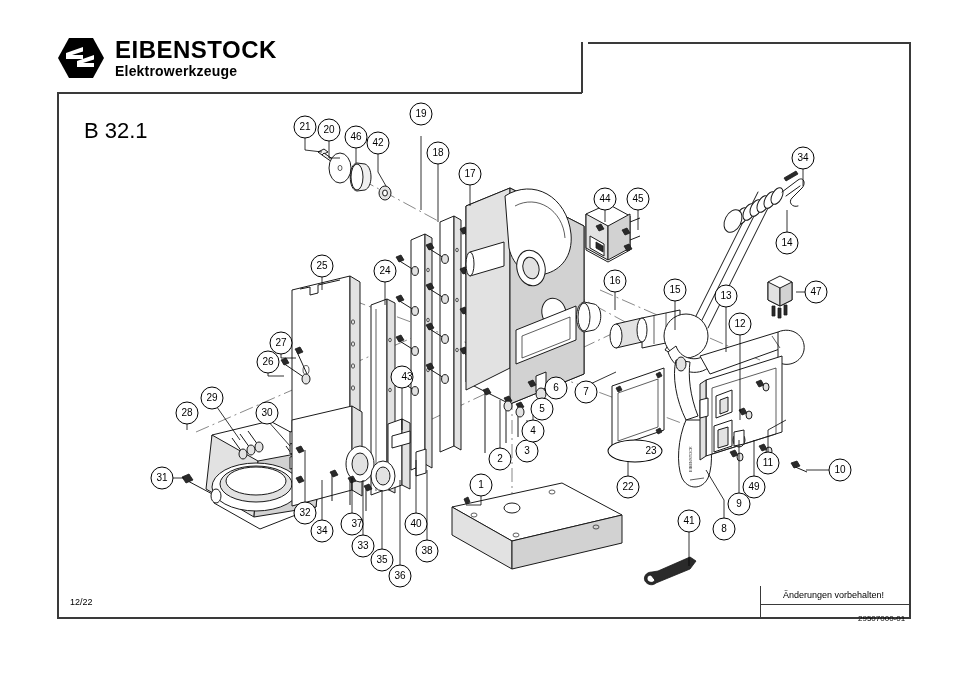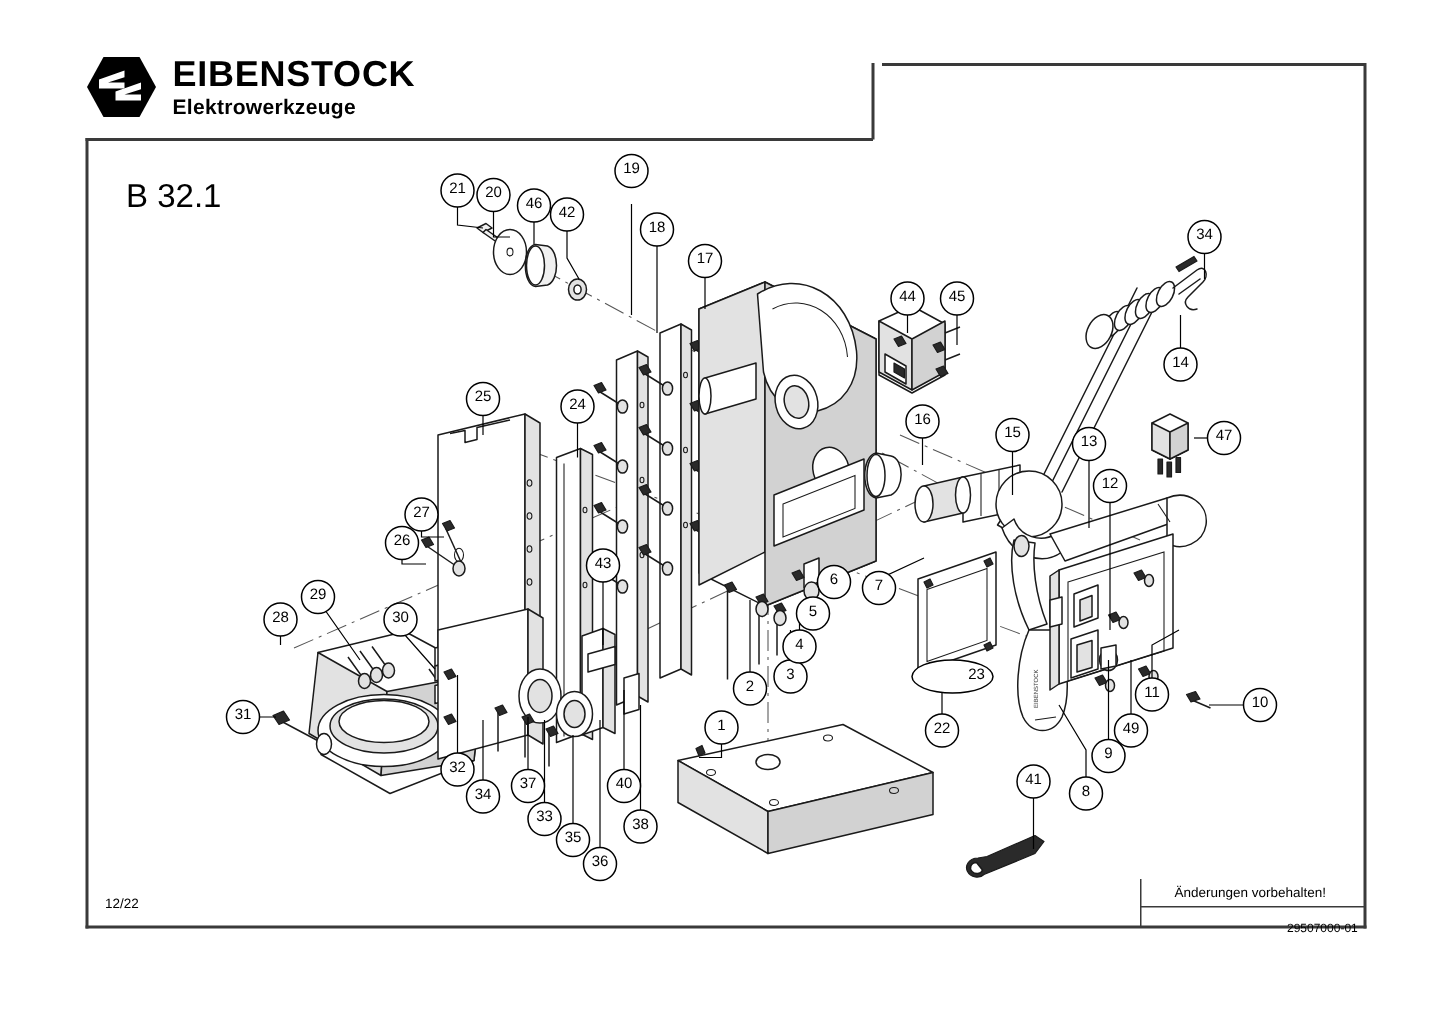--- a/index.html
+++ b/index.html
@@ -508,27 +508,27 @@
       <div class="balloon" style="left: 281px; top: 343px;">27</div>
       <div class="balloon" style="left: 187px; top: 413px;">28</div>
       <div class="balloon" style="left: 212px; top: 398px;">29</div>
       <div class="balloon" style="left: 267px; top: 413px;">30</div>
       <div class="balloon" style="left: 162px; top: 478px;">31</div>
       <div class="balloon" style="left: 305px; top: 513px;">32</div>
       <div class="balloon" style="left: 363px; top: 546px;">33</div>
       <div class="balloon" style="left: 322px; top: 531px;">34</div>
       <div class="balloon" style="left: 382px; top: 560px;">35</div>
       <div class="balloon" style="left: 400px; top: 576px;">36</div>
-      <div class="balloon" style="left: 352px; top: 524px;">37</div>
+      <div class="balloon" style="left: 352px; top: 524px; text-align: right;">37</div>
       <div class="balloon" style="left: 427px; top: 551px;">38</div>
       <div class="balloon" style="left: 803px; top: 158px;">34</div>
       <div class="balloon" style="left: 416px; top: 524px;">40</div>
       <div class="balloon" style="left: 689px; top: 521px;">41</div>
       <div class="balloon" style="left: 378px; top: 143px;">42</div>
-      <div class="balloon" style="left: 402px; top: 377px;">43</div>
+      <div class="balloon" style="left: 402px; top: 377px; text-align: right;">43</div>
       <div class="balloon" style="left: 605px; top: 199px;">44</div>
       <div class="balloon" style="left: 638px; top: 199px;">45</div>
       <div class="balloon" style="left: 356px; top: 137px;">46</div>
       <div class="balloon" style="left: 788px; top: 292px; margin-left: 28px;">47</div>
       <div class="balloon" style="left: 754px; top: 487px;">49</div>
     </div>
 
 </div>
 
 </body></html>

